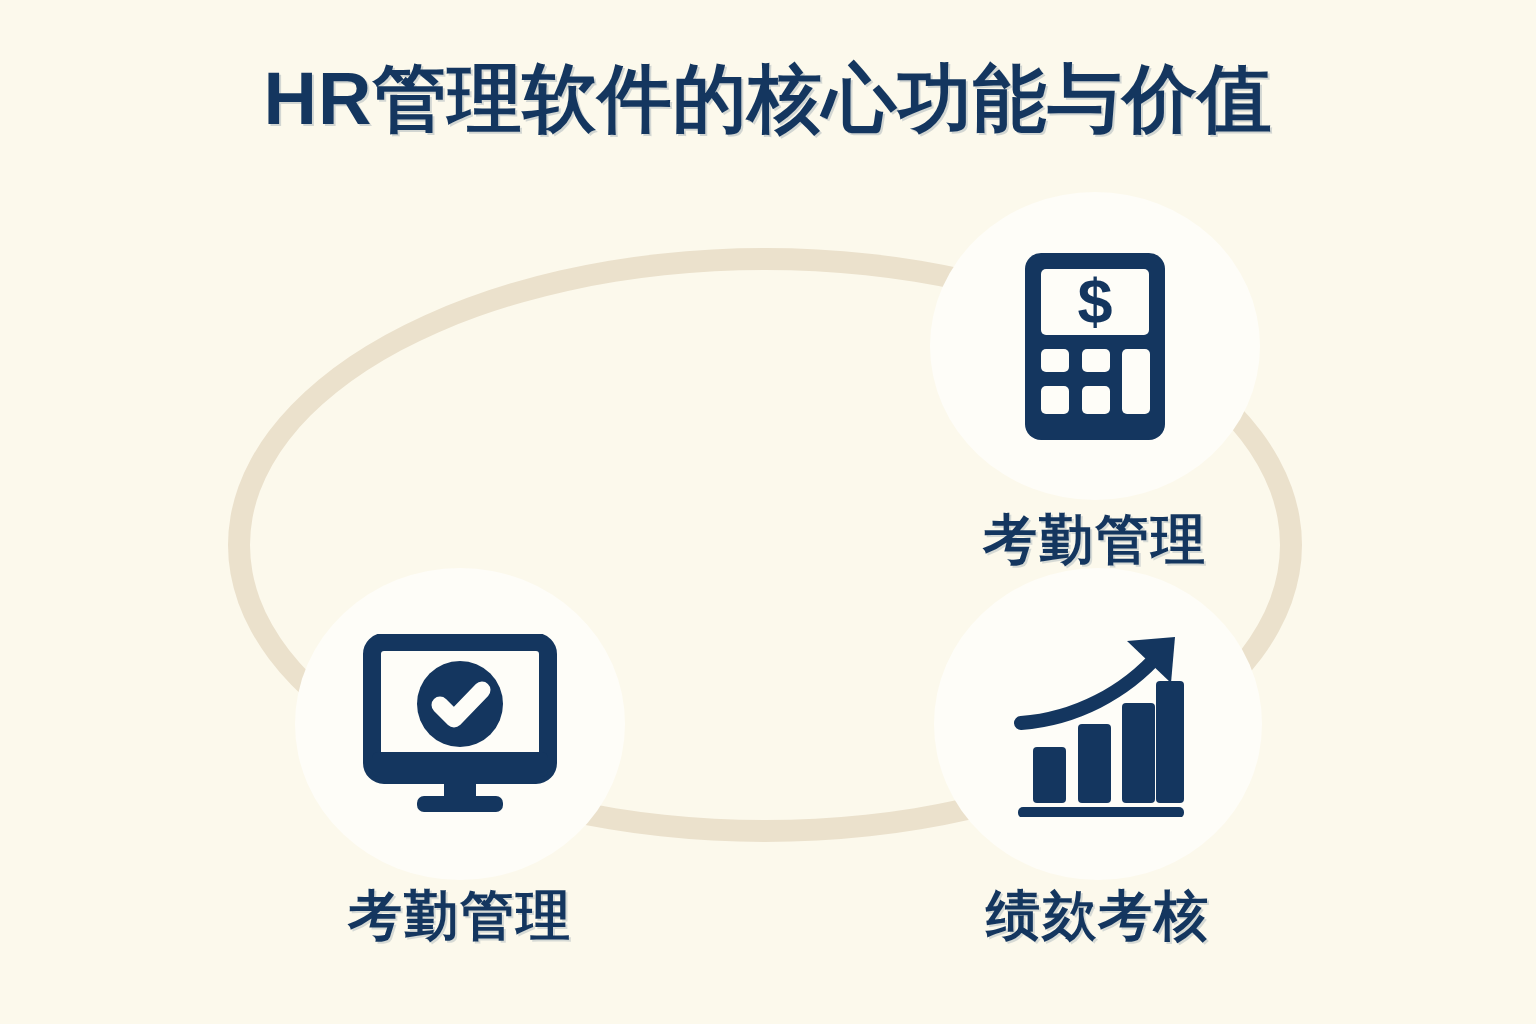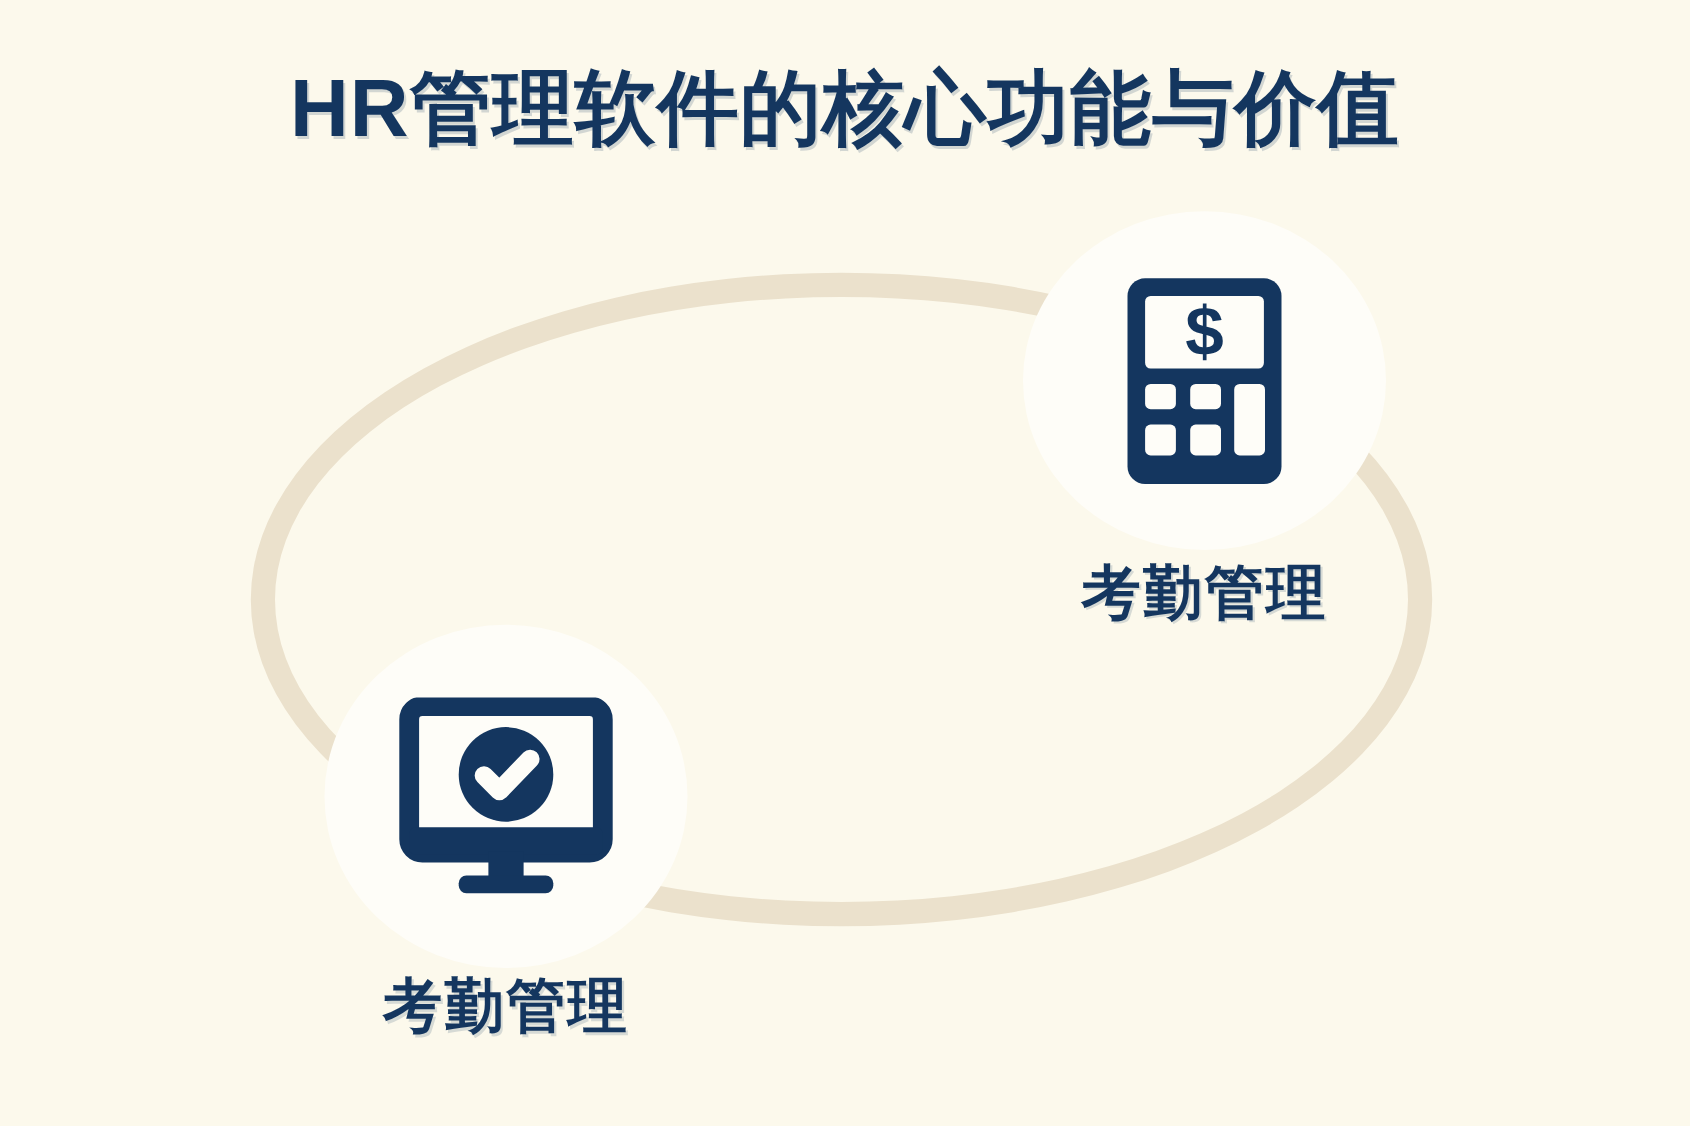--- a/index.html
+++ b/index.html
@@ -124,14 +124,30 @@
           <rect x="82" y="140" width="32" height="32" fill="#14365F"></rect>
           <rect x="55" y="162" width="86" height="16" rx="7" fill="#14365F"></rect>
           <circle cx="98" cy="70" r="43" fill="#14365F"></circle>
           <path d="M78 71 L92 85 L120 56" stroke="#FEFDF8" stroke-width="17" stroke-linecap="round" stroke-linejoin="round" fill="none"></path>
         </svg>
       </span>
     </div>
     <div class="node-label">考勤管理</div>
   </div>
 
+  <div class="node" id="node-3">
+    <div class="bubble">
+      <span>
+        <svg width="186" height="186" viewBox="0 0 186 186" fill="none">
+          <rect x="28" y="116" width="33" height="56" rx="4" fill="#14365F"></rect>
+          <rect x="73" y="93" width="33" height="79" rx="4" fill="#14365F"></rect>
+          <rect x="117" y="72" width="33" height="100" rx="4" fill="#14365F"></rect>
+          <rect x="151" y="50" width="28" height="122" rx="4" fill="#14365F"></rect>
+          <rect x="13" y="176" width="166" height="11" rx="5" fill="#14365F"></rect>
+          <path d="M16 92 C70 88 120 62 155 22" stroke="#14365F" stroke-width="14" stroke-linecap="round" fill="none"></path>
+          <path d="M122 10 L170 6 L166 52 Z" fill="#14365F"></path>
+        </svg>
+      </span>
+    </div>
+    <div class="node-label">绩欬考核</div>
+  </div>
 
 </div>
 
 </body></html>

